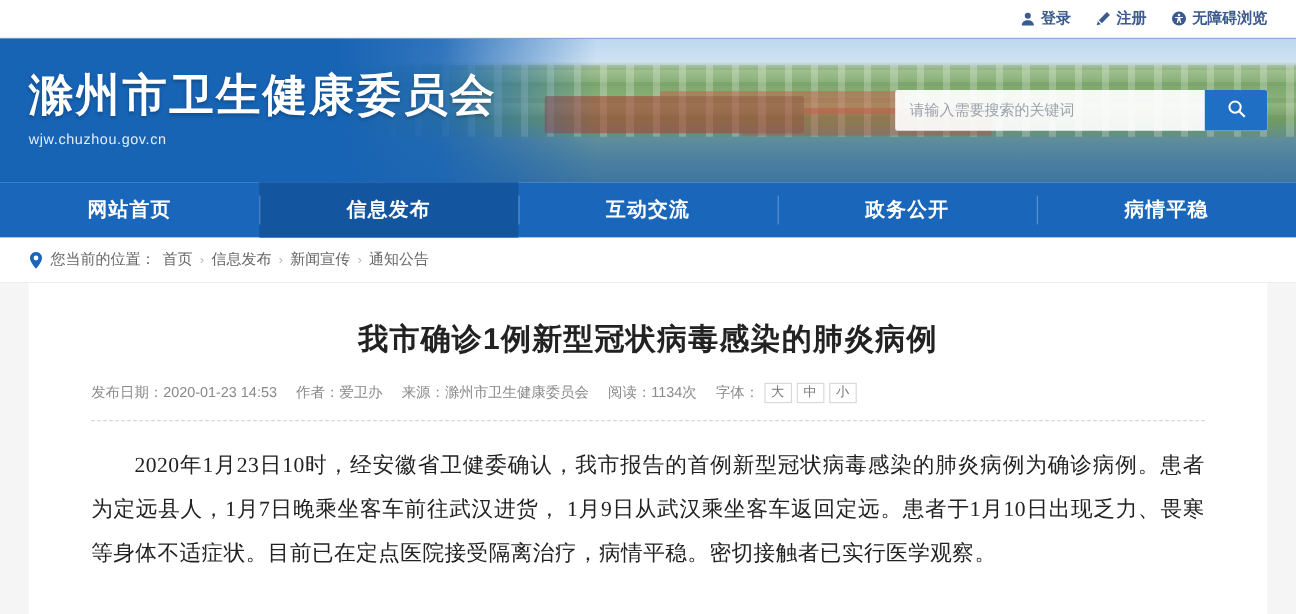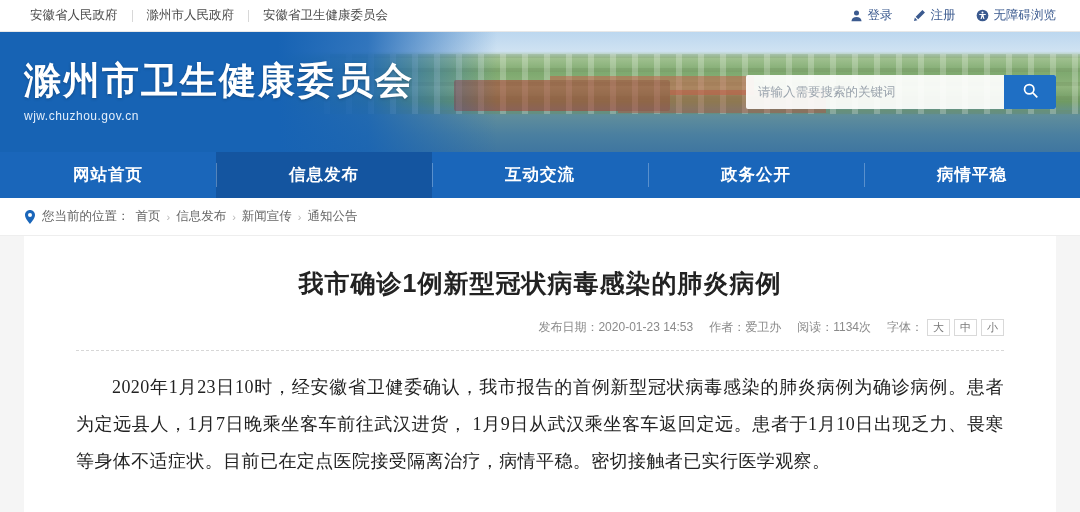--- a/index.html
+++ b/index.html
@@ -34,20 +34,21 @@
     width: 1px;
     height: 12px;
     background: #d8d8d8;
   }
   .topbar-right {
     margin-left: auto;
     display: flex;
     align-items: center;
     gap: 20px;
     padding-right: 8px;
+    font-weight: bold;
   }
   .topbar-right .item {
     display: flex;
     align-items: center;
     gap: 5px;
     color: #3b5a8f;
     font-size: 12.5px;
     cursor: pointer;
   }
   .topbar-right .item svg { display: block; }
@@ -212,21 +213,21 @@
     letter-spacing: 1px;
     line-height: 1.4;
     font-family: "Liberation Sans", sans-serif;
   }
   .art-meta {
     margin-top: 18px;
     text-align: center;
     font-size: 12px;
     color: #8a8a8a;
     display: flex;
-    justify-content: flex-end;
+    justify-content: flex-start;
     align-items: center;
     flex-wrap: wrap;
     gap: 16px;
   }
   .art-meta .fs-group { display: inline-flex; align-items: center; gap: 4px; }
   .art-meta .fs-btn {
     border: 1px solid #d9d9d9;
     padding: 0 5px;
     line-height: 15px;
     height: 17px;
@@ -247,27 +248,20 @@
     text-align: justify;
     font-family: "Liberation Serif", serif;
     text-indent: 2em;
     letter-spacing: .4px;
   }
 </style>
 </head>
 <body>
 
 <div class="topbar">
-  <div class="topbar-links">
-    <a href="#">安徽省人民政府</a>
-    <span class="topbar-sep"></span>
-    <a href="#">滁州市人民政府</a>
-    <span class="topbar-sep"></span>
-    <a href="#">安徽省卫生健康委员会</a>
-  </div>
   <div class="topbar-right">
     <div class="item">
       <span>
         <svg width="13" height="13" viewBox="0 0 16 16" fill="#3b5a8f">
             <circle cx="8" cy="5" r="3.1"></circle>
             <path d="M1.8 15c0-3.4 2.8-5.2 6.2-5.2S14.2 11.6 14.2 15z"></path>
           </svg>
       </span>
       <span>登录</span>
     </div>
@@ -343,20 +337,23 @@
     <h1 class="art-title">我市确诊1例新型冠状病毒感染的肺炎病例</h1>
 
     <div class="art-meta">
       <span>
         <span>发布日期：</span><span>2020-01-23 14:53</span>
       </span>
       <span>
         <span>作者：</span><span>爱卫办</span>
       </span>
       <span>
+        <span>来源：</span><span>滁州市卫生健康委员会</span>
+      </span>
+      <span>
         <span>阅读：</span><span>1134</span><span>次</span>
       </span>
       <span class="fs-group">
         <span>字体：</span>
         <span class="fs-btn">大</span>
         <span class="fs-btn">中</span>
         <span class="fs-btn">小</span>
       </span>
     </div>
 

